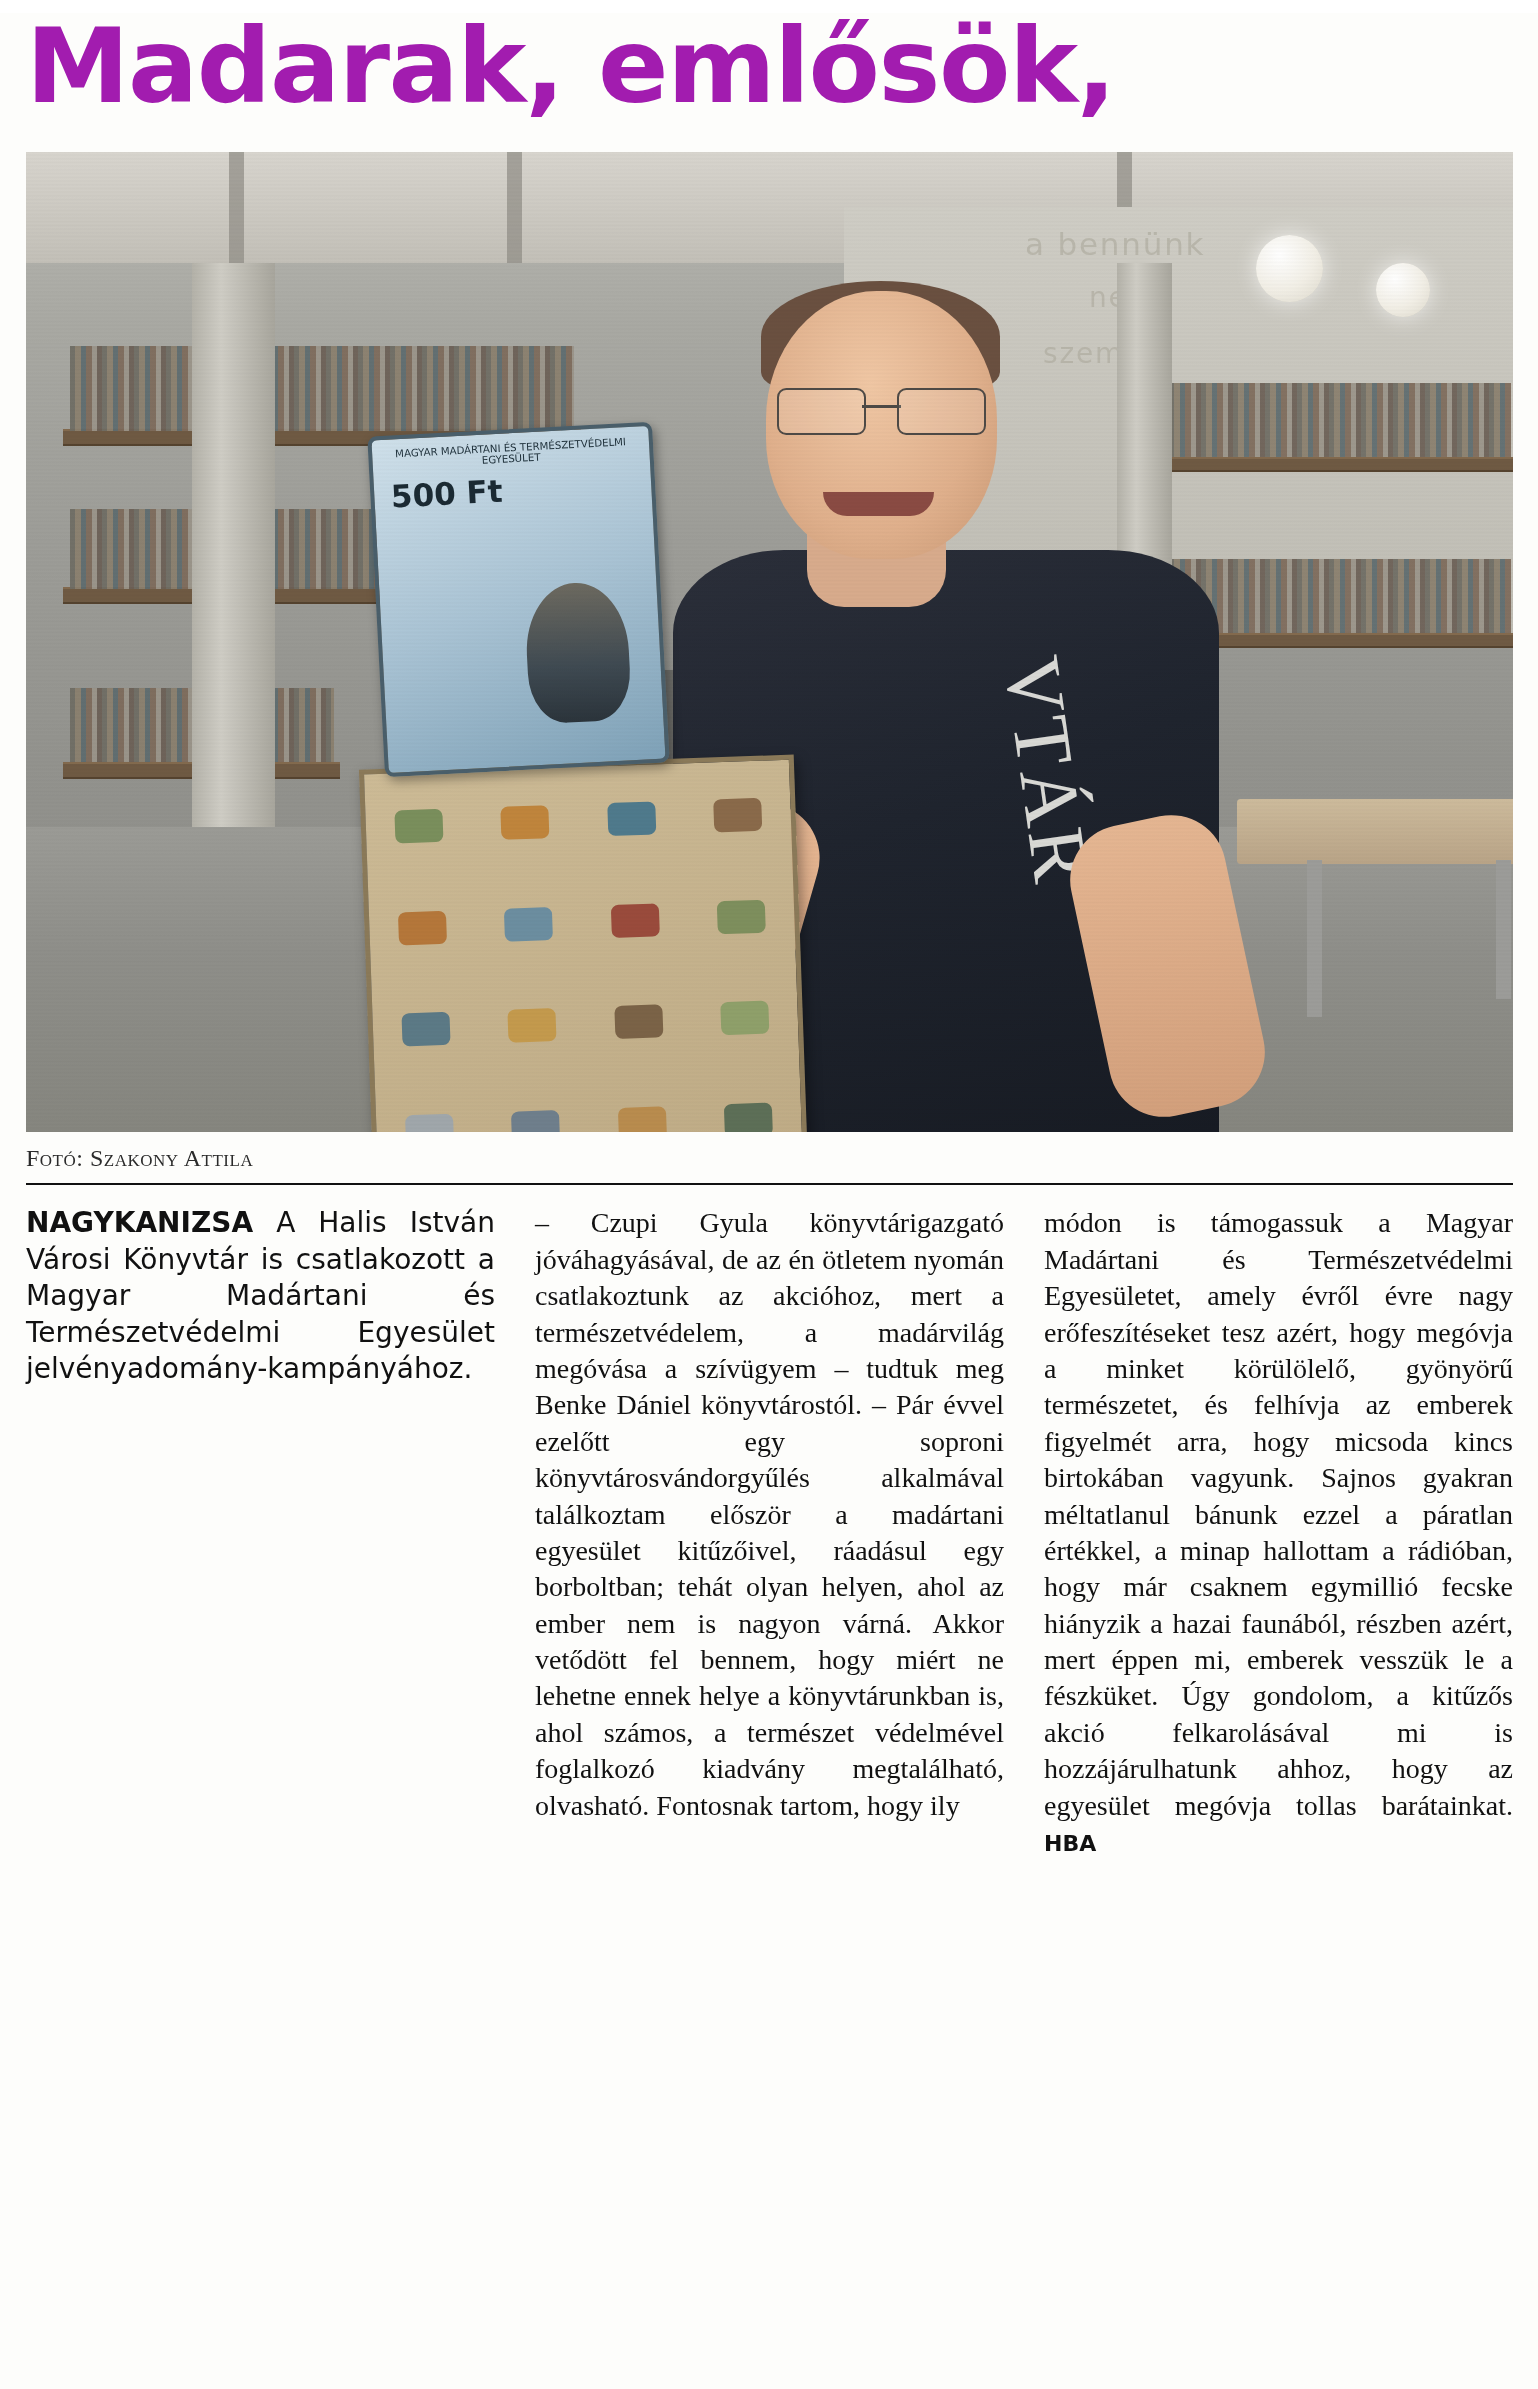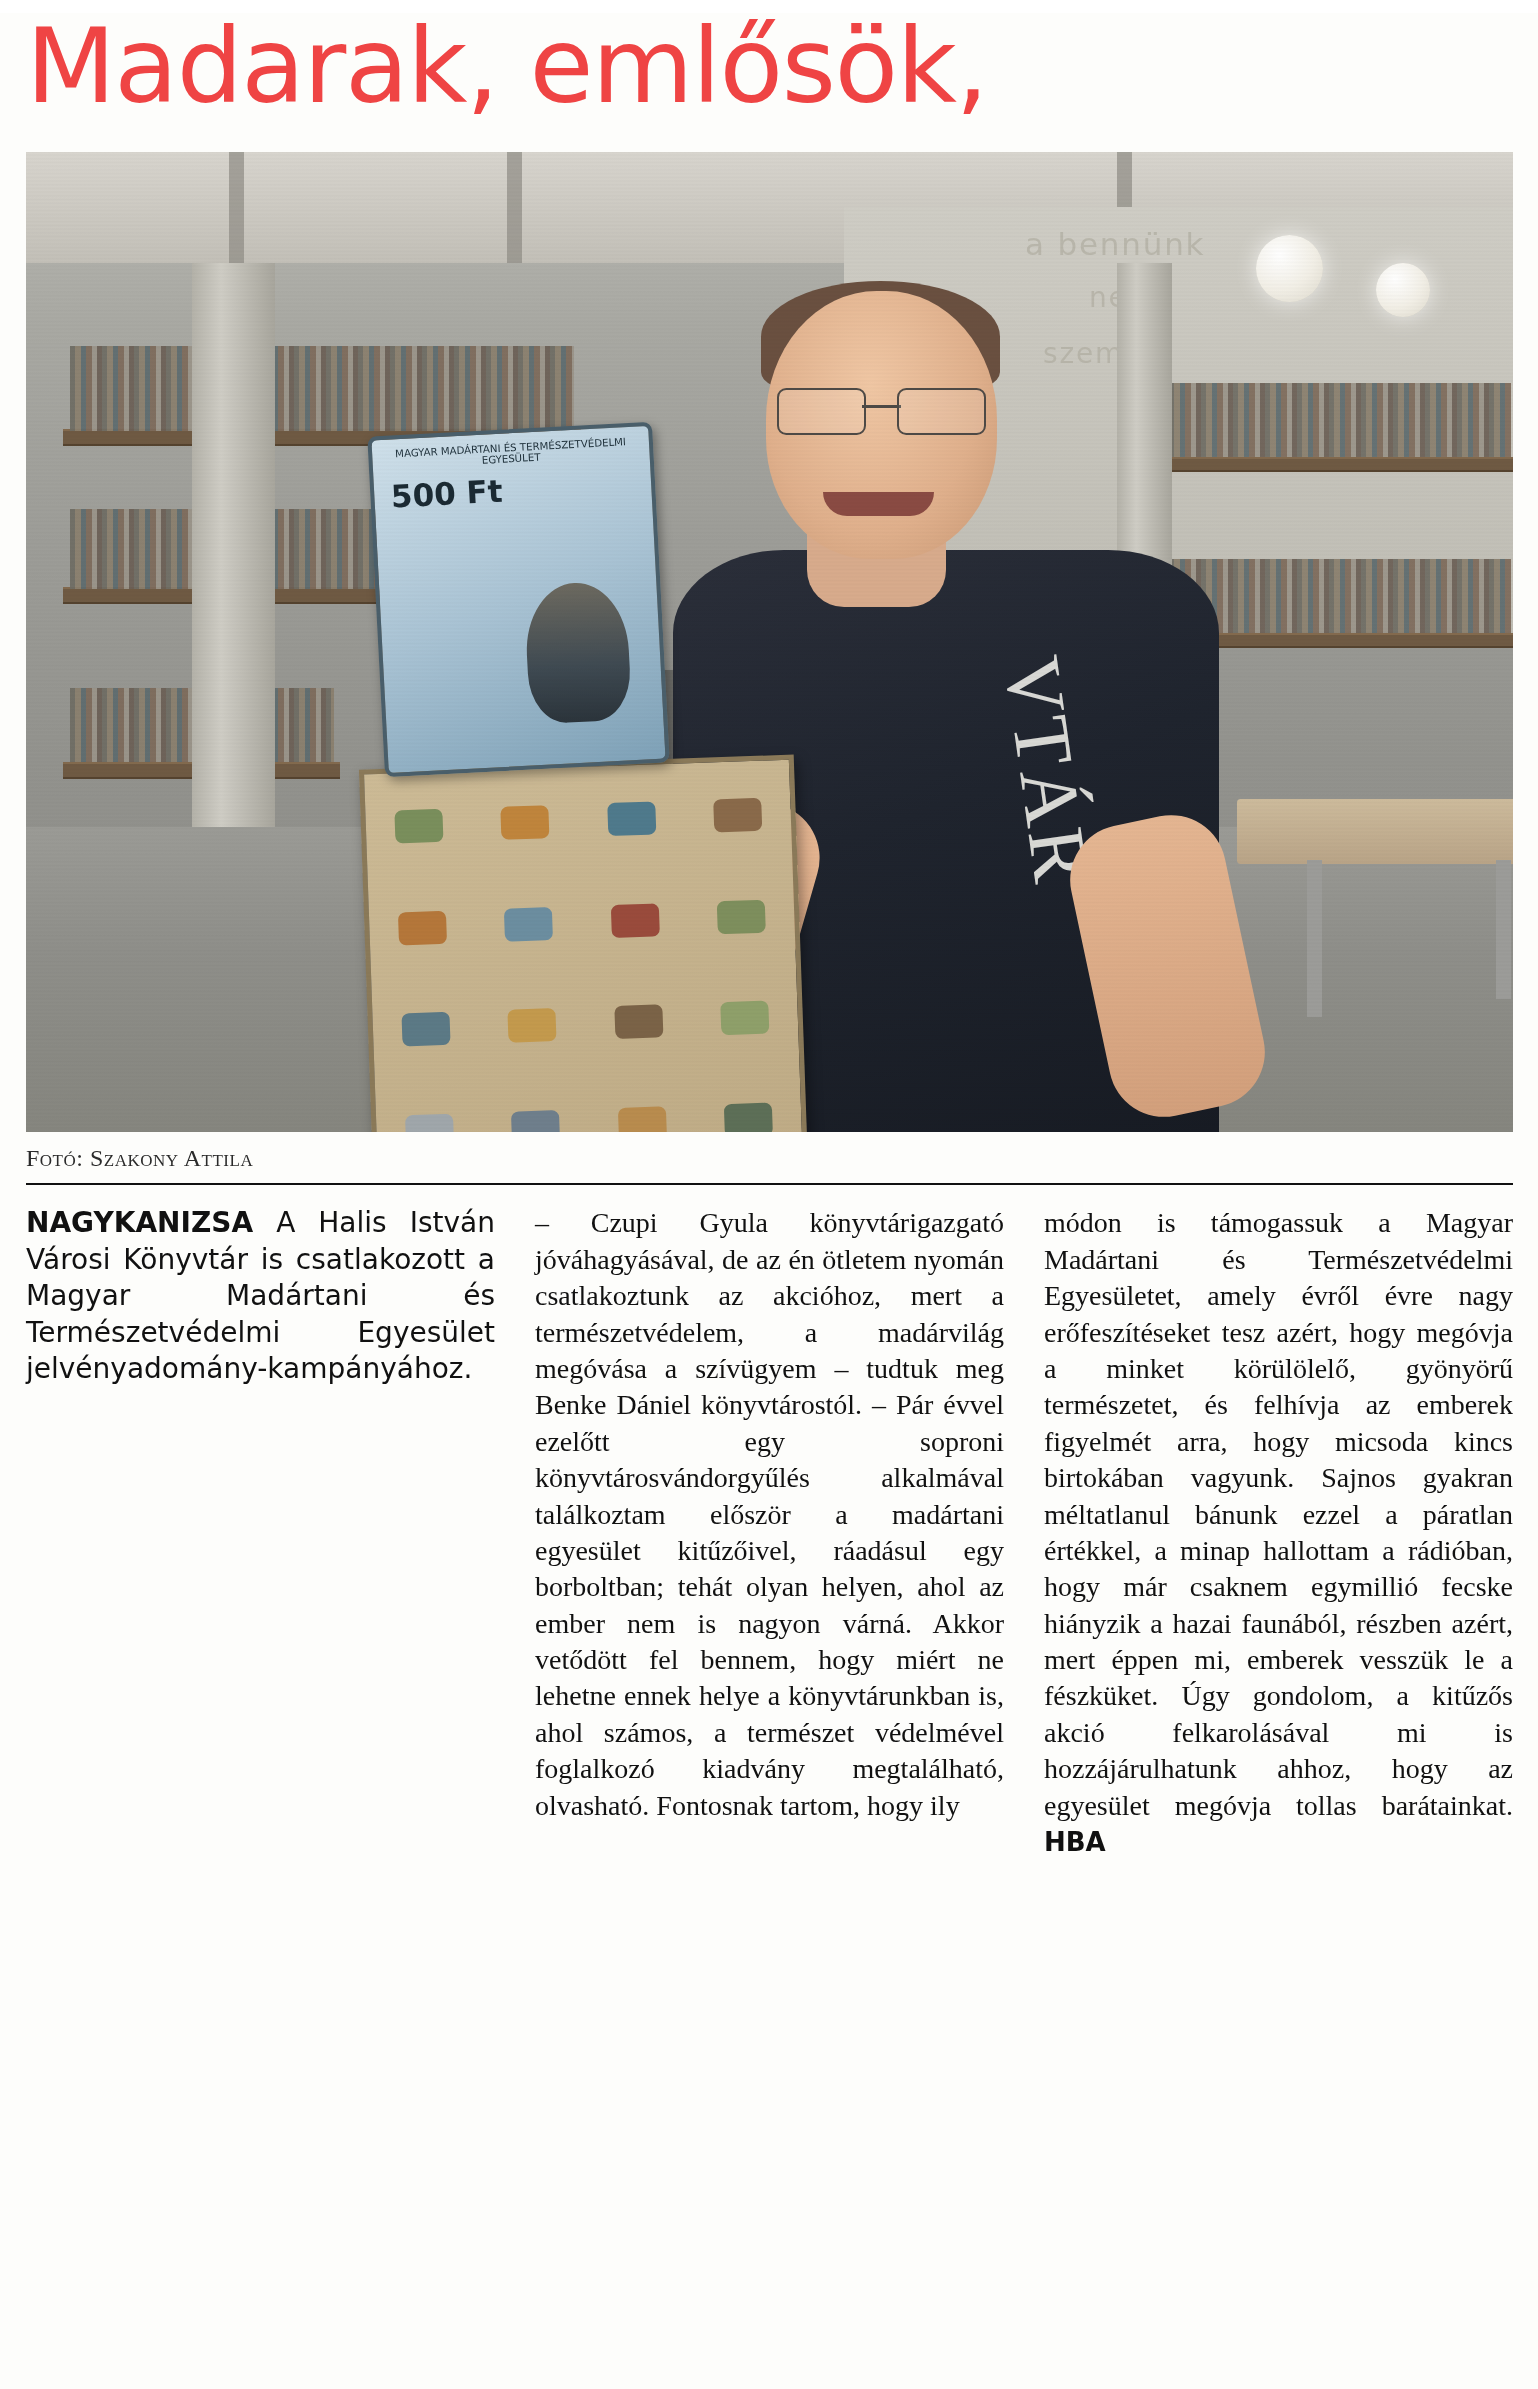--- a/index.html
+++ b/index.html
@@ -20,23 +20,23 @@
     width: 1539px;
     height: 2389px;
     background: #fdfdfb;
     padding: 0;
     box-sizing: border-box;
   }
 
   
   .headline {
     font-family: "DejaVu Sans", sans-serif;
-    font-weight: 400;
+    font-weight: 700;
     letter-spacing: -1.4px;
-    color: #ef4444;
+    color: #a21caf;
     padding: 0 26px;
     box-sizing: border-box;
   }
   .headline-line1 {
     font-size: 104px;
     line-height: 1.02;
     margin-top: 13px;
   }
   .headline-line2 {
     font-size: 104px;
@@ -336,21 +336,21 @@
     color: #c0392b;
     font-family: "DejaVu Sans", sans-serif;
     font-weight: 300;
     font-size: 46px;
     line-height: 1.35;
     text-align: right;
   }
   .sign {
     font-family: "DejaVu Sans", sans-serif;
     font-weight: 700;
-    font-size: 26px;
+    font-size: 22px;
   }
 </style>
 </head>
 <body>
 
 <div class="page">
 
   <div class="headline">
     <div class="headline-line1">Madarak, emlősök,</div>
   </div>

